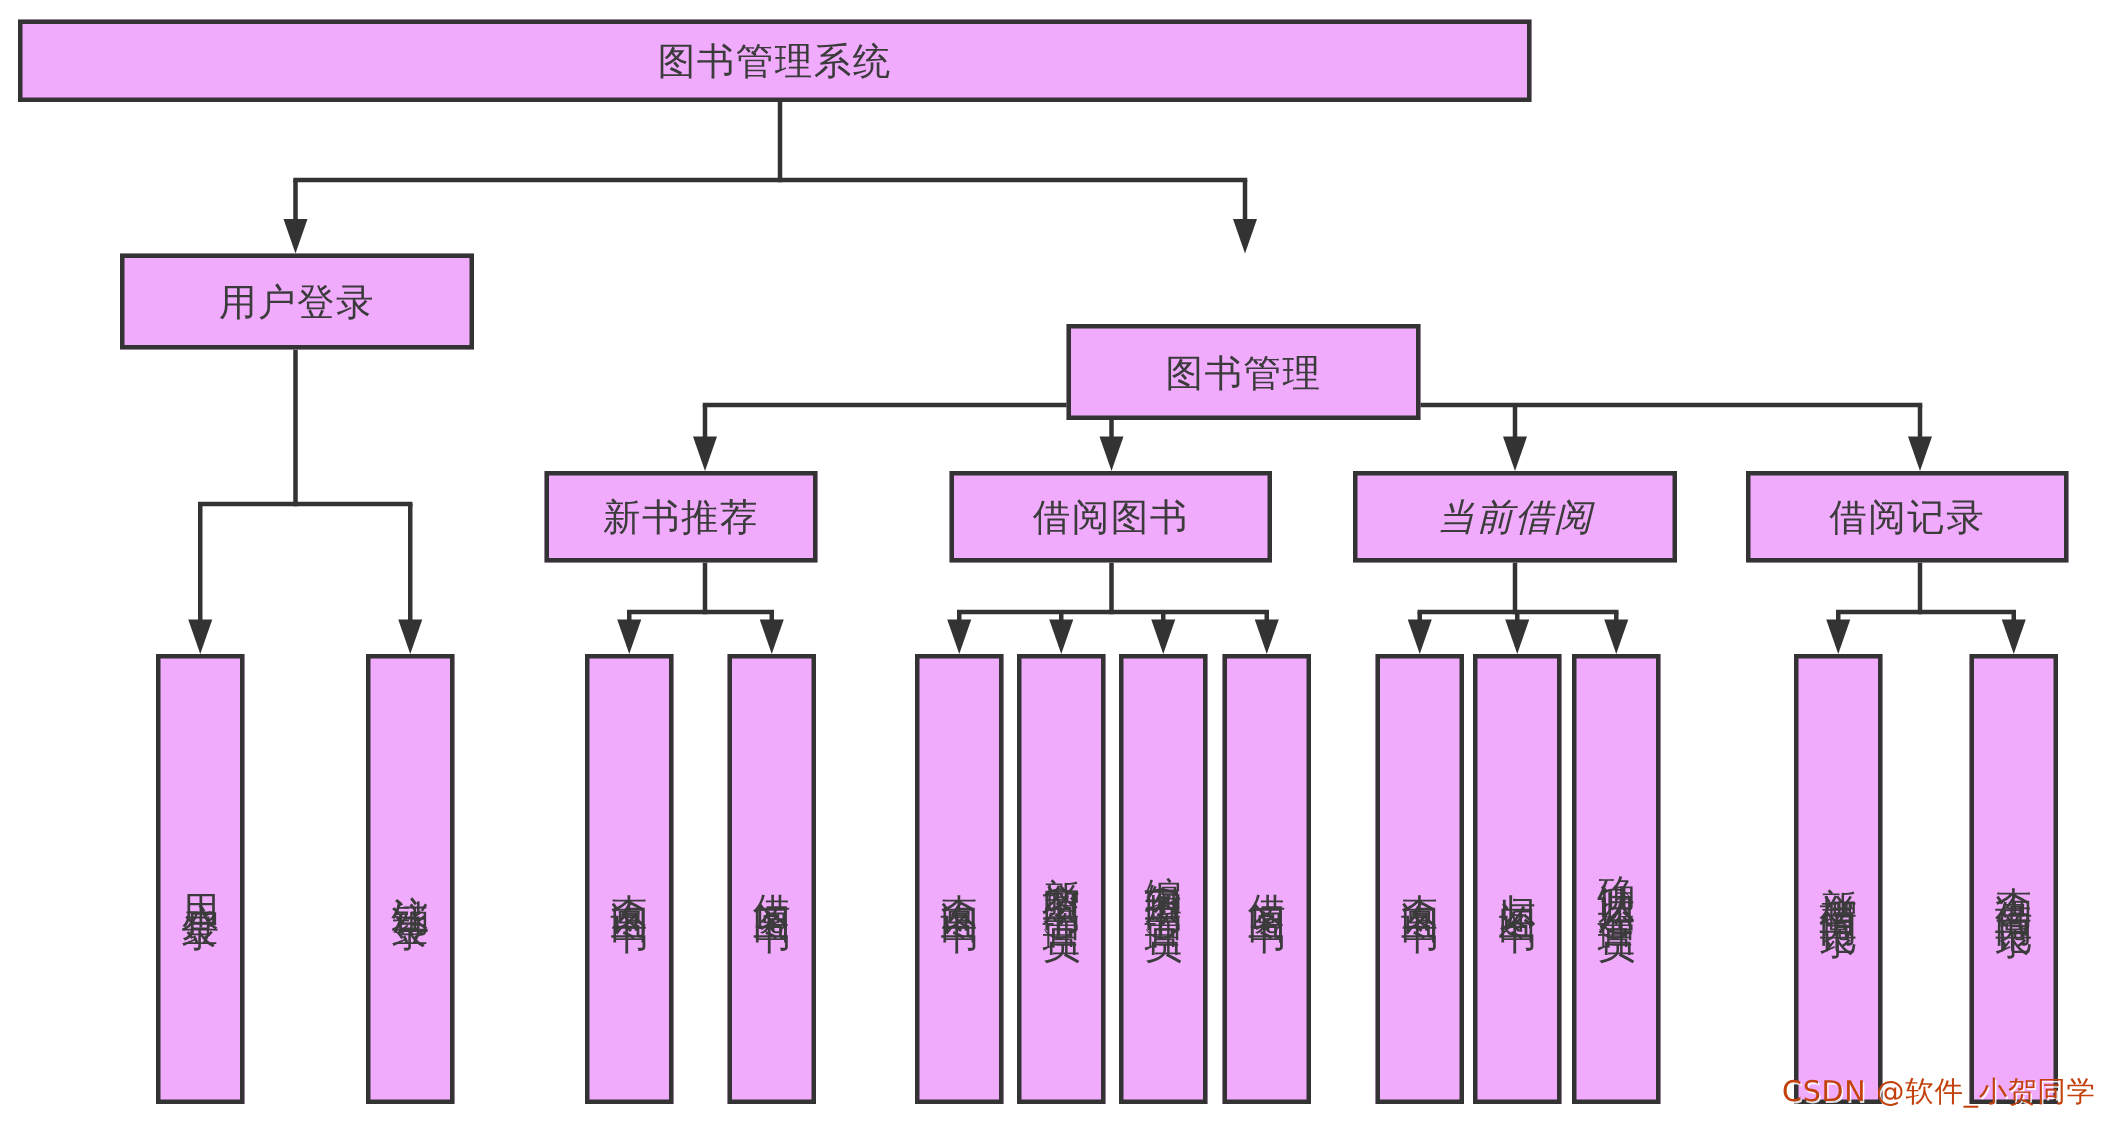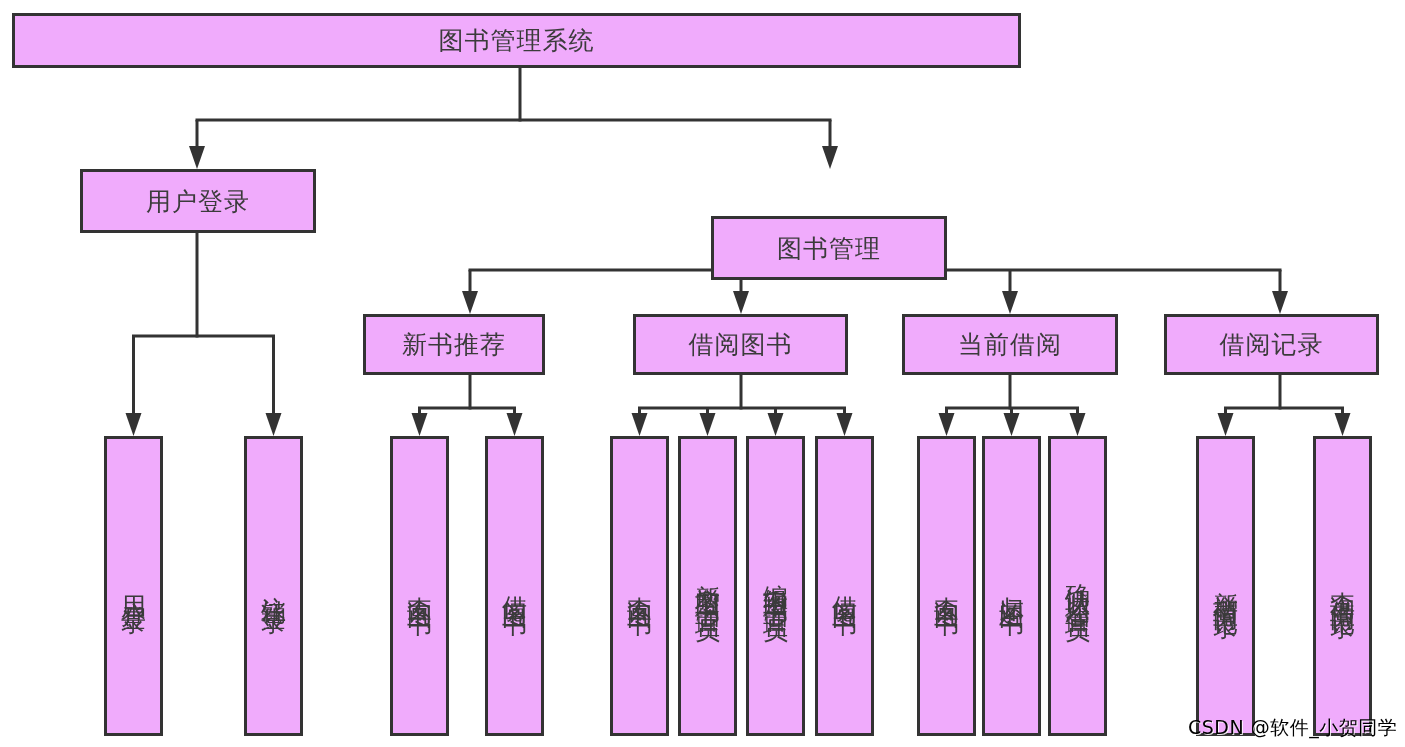--- a/index.html
+++ b/index.html
@@ -37,21 +37,21 @@
     font-size: 25px;
     letter-spacing: 5px;
     line-height: 1;
     white-space: nowrap;
   }
   .watermark {
     position: absolute;
     left: 1188px;
     top: 715px;
     font-size: 19px;
-    color: #000000;
+    color: #c2410c;
     letter-spacing: 0.5px;
     text-shadow: 1px 1px 0 rgba(255,255,255,0.85);
     white-space: nowrap;
   }
 </style>
 </head>
 <body>
 
 <div class="stage">
 
@@ -121,21 +121,21 @@
     </g>
   </svg>
 
   <div class="box hlabel" style="left:12px; top:13px; width:1009px; height:55px;">图书管理系统</div>
 
   <div class="box hlabel" style="left:80px; top:169px; width:236px; height:64px;">用户登录</div>
   <div class="box hlabel" style="left:711px; top:169px; width:236px; height:64px;margin-top:47px;">图书管理</div>
 
   <div class="box hlabel" style="left:363px; top:314px; width:182px; height:61px;">新书推荐</div>
   <div class="box hlabel" style="left:633px; top:314px; width:215px; height:61px;">借阅图书</div>
-  <div class="box hlabel" style="left:902px; top:314px; width:216px; height:61px;">当前借阅</div>
+  <div class="box hlabel" style="left:902px; top:314px; width:216px; height:61px;font-style:italic;">当前借阅</div>
   <div class="box hlabel" style="left:1164px; top:314px; width:215px; height:61px;">借阅记录</div>
 
   <div class="box vlabel" style="left:104px; top:436px; width:59px; height:300px;">用户登录</div>
   <div class="box vlabel" style="left:244px; top:436px; width:59px; height:300px;">注销登录</div>
 
   <div class="box vlabel" style="left:390px; top:436px; width:59px; height:300px;">查询图书</div>
   <div class="box vlabel" style="left:485px; top:436px; width:59px; height:300px;">借阅图书</div>
 
   <div class="box vlabel" style="left:610px; top:436px; width:59px; height:300px;">查询图书</div>
   <div class="box vlabel" style="left:678px; top:436px; width:59px; height:300px;">新增图书（管理员）</div>

